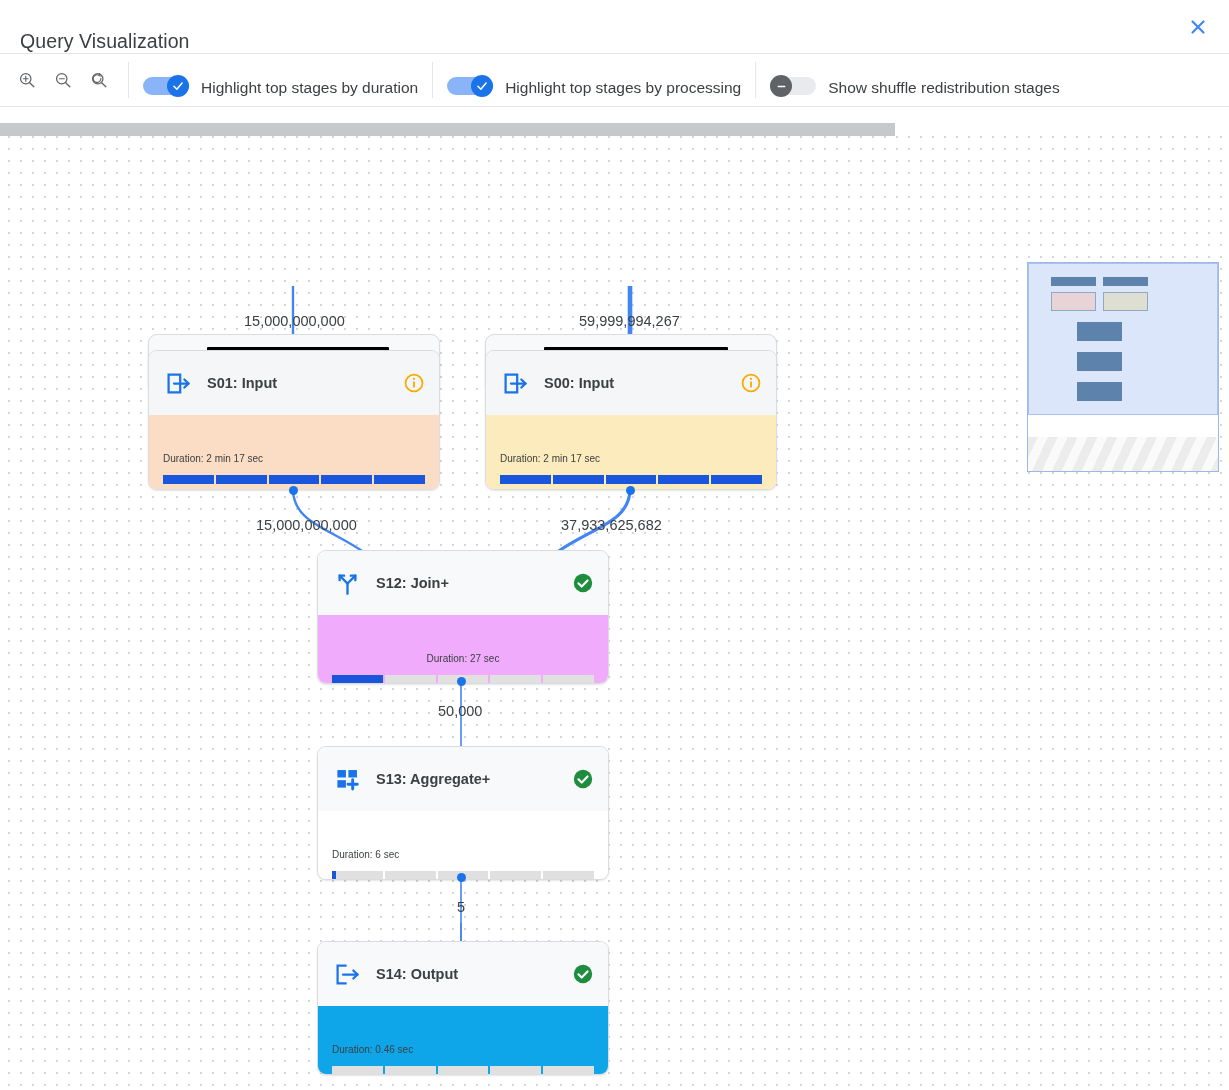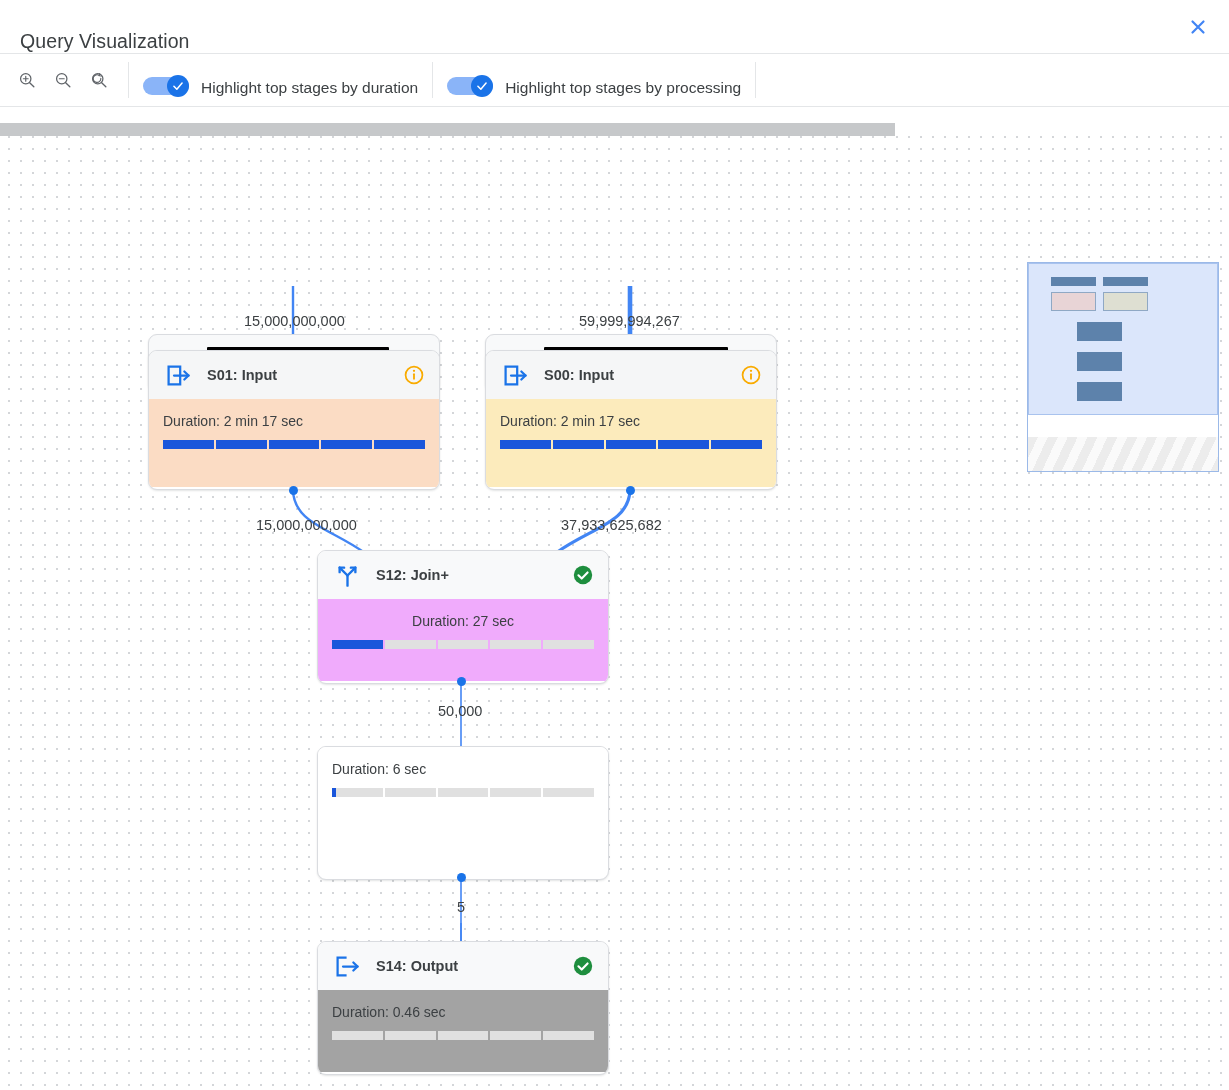--- a/index.html
+++ b/index.html
@@ -96,35 +96,35 @@
     position:absolute;
     background:#fff;
     border:1px solid #dadce0;
     border-radius:9px;
     box-shadow:0 1px 2px rgba(60,64,67,.14);
     box-sizing:border-box;
     overflow:hidden;
     cursor:pointer;
   }
   .node-head{
-    height:48px;display:flex;align-items:center;
+    height:64px;display:flex;align-items:center;
     background:#f5f6f7;
     padding:16px 14px;
     box-sizing:border-box;
   }
   .node-head.plain{background:#f8f9fa;}
   .node-icon{width:30px;height:30px;flex:none;display:flex;align-items:center;justify-content:center;}
   .node-title{
     flex:1;margin-left:14px;font-size:14.5px;font-weight:bold;color:#3c4043;
   }
   .status-icon{width:22px;height:22px;flex:none;}
   .node-body{
     padding:14px 14px 0 14px;box-sizing:border-box;
   }
-  .dur-text{font-size:14px;color:#3c4043;margin-bottom:11px;}
+  .dur-text{font-size:10px;color:#3c4043;margin-bottom:11px;margin-top:24px;}
   .bar{
     height:9px;display:flex;gap:2px;width:100%;
   }
   .bar .seg{flex:1;background:#e0e0e0;position:relative;overflow:hidden;}
   .bar .seg .fill{position:absolute;left:0;top:0;bottom:0;background:#1a56db;}
 
   
   .ds-card{
     position:absolute;background:#f8f9fa;
     border:1px solid #dadce0;border-radius:9px;
@@ -220,20 +220,31 @@
         <svg width="14" height="14" viewBox="0 0 24 24">
           <path d="M5 12.5 L10 17.5 L19 7" fill="none" stroke="#fff" stroke-width="2.6" stroke-linecap="round" stroke-linejoin="round"></path>
         </svg>
       </div>
     </div>
     <span class="toggle-label">Highlight top stages by processing</span>
   </div>
 
   <div class="tb-divider"></div>
 
+  <div class="toggle-item">
+    <div class="switch off">
+      <div class="track"></div>
+      <div class="knob">
+        <svg width="13" height="13" viewBox="0 0 24 24">
+          <path d="M6 12 H18" stroke="#fff" stroke-width="2.6" stroke-linecap="round"></path>
+        </svg>
+      </div>
+    </div>
+    <span class="toggle-label">Show shuffle redistribution stages</span>
+  </div>
 
 </div>
 
 <div class="canvas">
 
   <div class="hscroll-track">
     <div class="hscroll-thumb"></div>
   </div>
 
   <svg class="edges">
@@ -410,20 +421,35 @@
           </div>
         <div class="seg">
             <div class="fill" style="width:0%"></div>
           </div>
       </div>
     </div>
   </div>
   <div class="conn-dot" style="left:457px;top:554px;"></div>
 
   <div class="node" style="left:317px;top:623px;width:292px;height:134px;">
+    <div class="node-head plain">
+      <span class="node-icon">
+        <svg width="27" height="27" viewBox="0 0 24 24">
+          <rect x="3" y="3.6" width="7.6" height="6.6" fill="#1a73e8"></rect>
+          <rect x="12.8" y="3.6" width="7.6" height="6.6" fill="#1a73e8"></rect>
+          <rect x="3" y="12.6" width="7.6" height="6.6" fill="#1a73e8"></rect>
+          <path d="M16.6 12.2 V20.4 M12.5 16.3 H20.7" stroke="#1a73e8" stroke-width="2.6" stroke-linecap="round"></path>
+        </svg>
+      </span>
+      <span class="node-title">S13: Aggregate+</span>
+      <svg class="status-icon" viewBox="0 0 24 24">
+        <circle cx="12" cy="12" r="10" fill="#1e8e3e"></circle>
+        <path d="M7 12.3 L10.6 15.9 L17 9.2" fill="none" stroke="#fff" stroke-width="2.3" stroke-linecap="round" stroke-linejoin="round"></path>
+      </svg>
+    </div>
     <div class="node-body" style="background:#fff;height:82px;">
       <div class="dur-text">Duration: 6 sec</div>
       <div class="bar">
         <div class="seg">
             <div class="fill" style="width:7%"></div>
           </div>
         <div class="seg">
             <div class="fill" style="width:0%"></div>
           </div>
         <div class="seg">
@@ -448,21 +474,21 @@
           <path d="M8 12 H21" stroke="#1a73e8" stroke-width="2" stroke-linecap="round"></path>
           <path d="M17.2 8.4 L20.9 12 L17.2 15.6" fill="none" stroke="#1a73e8" stroke-width="2" stroke-linecap="round" stroke-linejoin="round"></path>
         </svg>
       </span>
       <span class="node-title">S14: Output</span>
       <svg class="status-icon" viewBox="0 0 24 24">
         <circle cx="12" cy="12" r="10" fill="#1e8e3e"></circle>
         <path d="M7 12.3 L10.6 15.9 L17 9.2" fill="none" stroke="#fff" stroke-width="2.3" stroke-linecap="round" stroke-linejoin="round"></path>
       </svg>
     </div>
-    <div class="node-body" style="background:#a3a3a3;height:82px;">
+    <div class="node-body" style="background:#0ea5e9;height:82px;">
       <div class="dur-text">Duration: 0.46 sec</div>
       <div class="bar">
         <div class="seg">
             <div class="fill" style="width:0%"></div>
           </div>
         <div class="seg">
             <div class="fill" style="width:0%"></div>
           </div>
         <div class="seg">
             <div class="fill" style="width:0%"></div>

